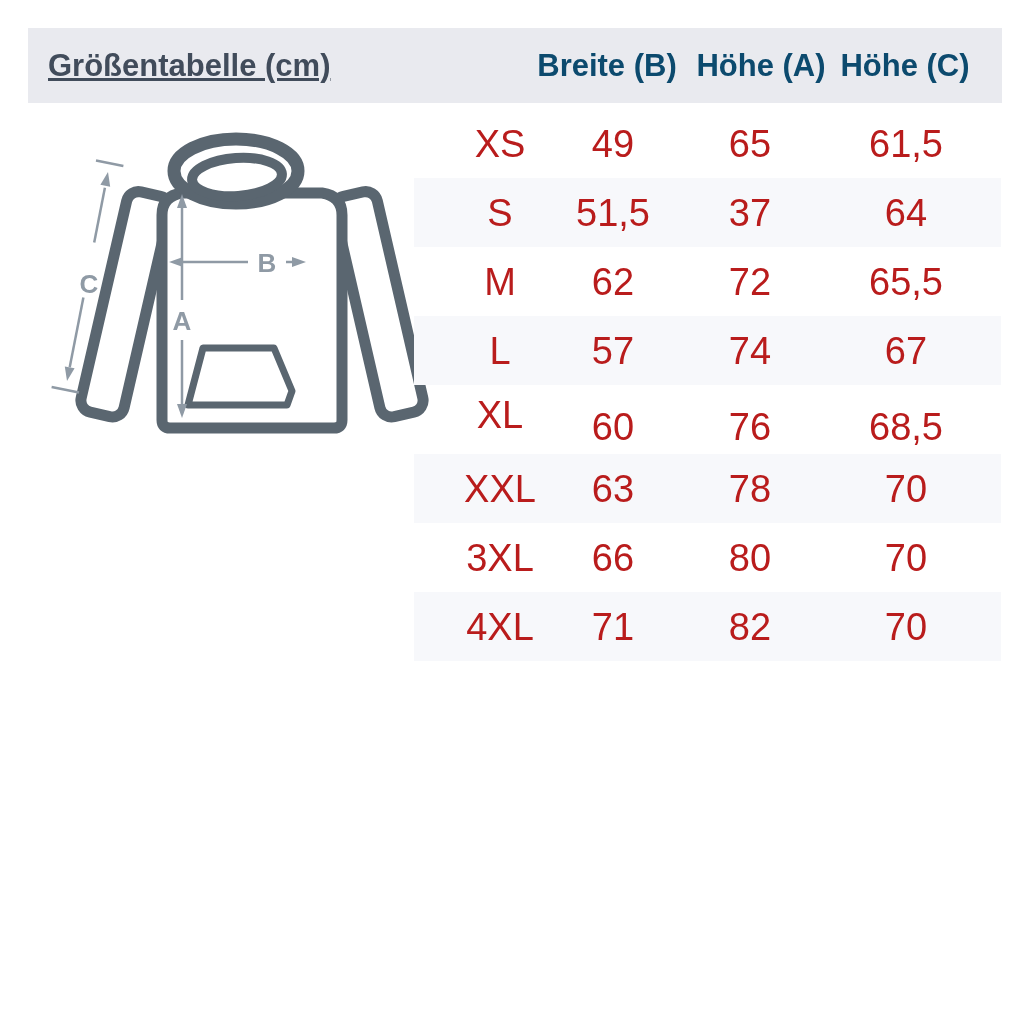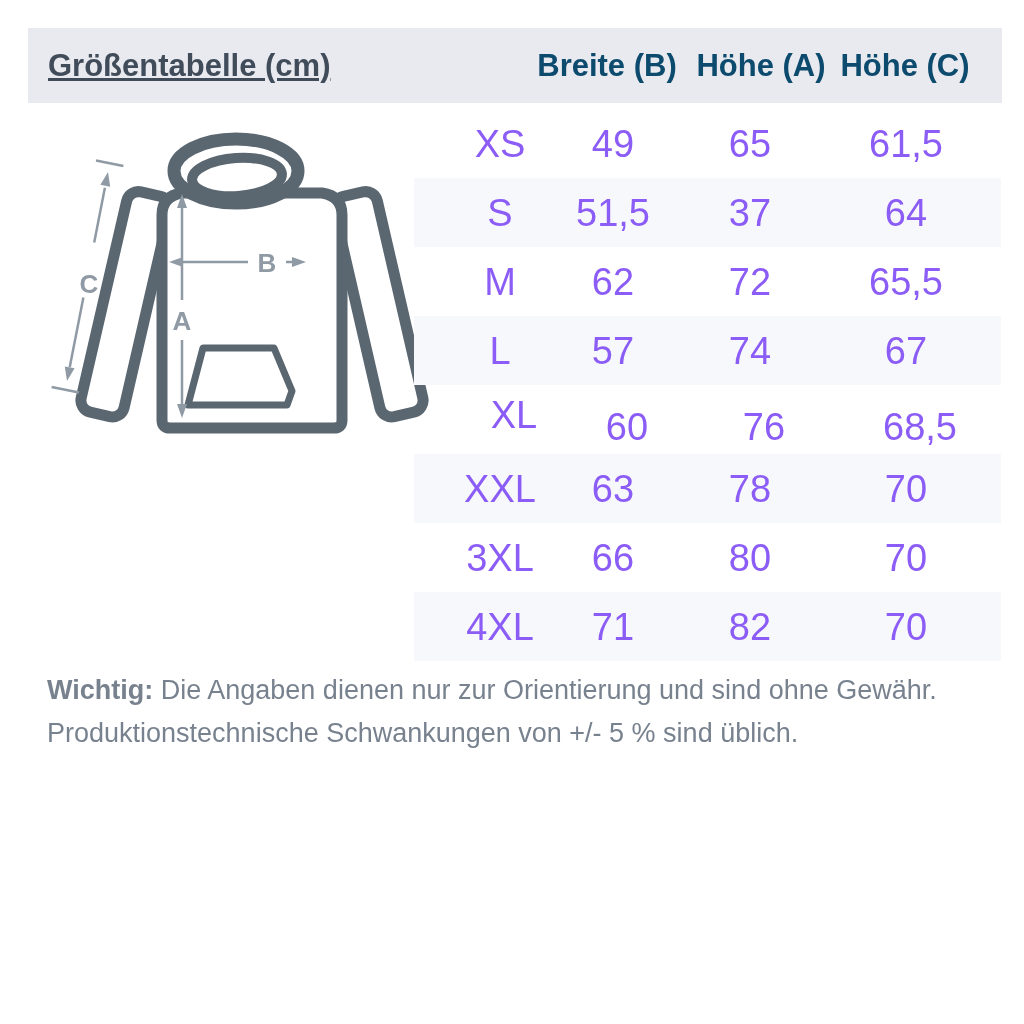--- a/index.html
+++ b/index.html
@@ -12,24 +12,24 @@
     font-size:31px;font-weight:bold;color:#414c5b;white-space:nowrap;text-decoration:underline;}
   .colhead{position:absolute;top:50%;transform:translate(-50%,-50%);
     font-size:31px;font-weight:bold;color:#0c4a6e;white-space:nowrap;}
   .ch-b{left:579px}.ch-h{left:733px}.ch-c{left:877px}
 
   
   .table{position:absolute;left:414px;top:109px;width:587px;}
   .trow{position:relative;height:69px;}
   .trow.striped{background:#f7f8fb;}
   .cell{position:absolute;top:50%;transform:translate(-50%,-50%);
-    font-size:38px;color:#8b5cf6;white-space:nowrap;}
+    font-size:38px;color:#b91c1c;white-space:nowrap;}
   .c-size{left:86px}.c-b{left:199px}.c-h{left:336px}.c-c{left:492px}
   
-  .trow:nth-child(5) .cell{margin-top:7px;margin-left:14px;}
+  .trow:nth-child(5) .cell{margin-top:7px;}
   .trow:nth-child(5) .c-size{margin-top:-5px;}
 
   
   .diagram{position:absolute;left:20px;top:116px;}
   .dim-label{font-size:26px;fill:#8f9aa5;font-weight:bold;}
 
   
   .note{position:absolute;left:47px;top:669px;width:930px;
     font-size:27px;line-height:43px;color:#78828f;}
   .note b{font-weight:bold;}
@@ -148,18 +148,14 @@
     </div>
 
     <div class="trow striped">
       <span class="cell c-size">4XL</span>
       <span class="cell c-b">71</span>
       <span class="cell c-h">82</span>
       <span class="cell c-c">70</span>
     </div>
   </div>
 
-  <div class="note">
-    <div><b>Wichtig:</b><span> Die Angaben dienen nur zur Orientierung und sind ohne Gewähr.</span></div>
-    <div>Produktionstechnische Schwankungen von +/- 5 % sind üblich.</div>
-  </div>
 
 </div>
 
 </body></html>

